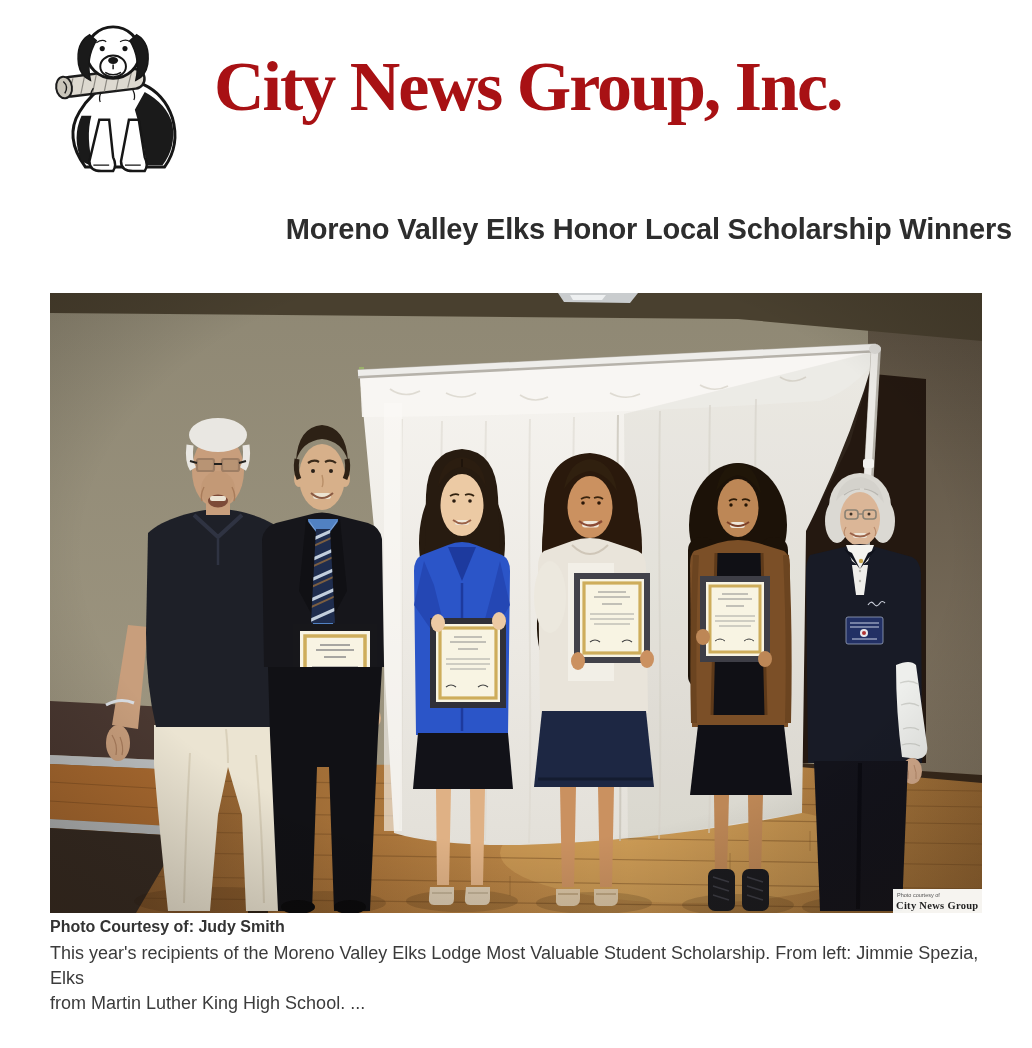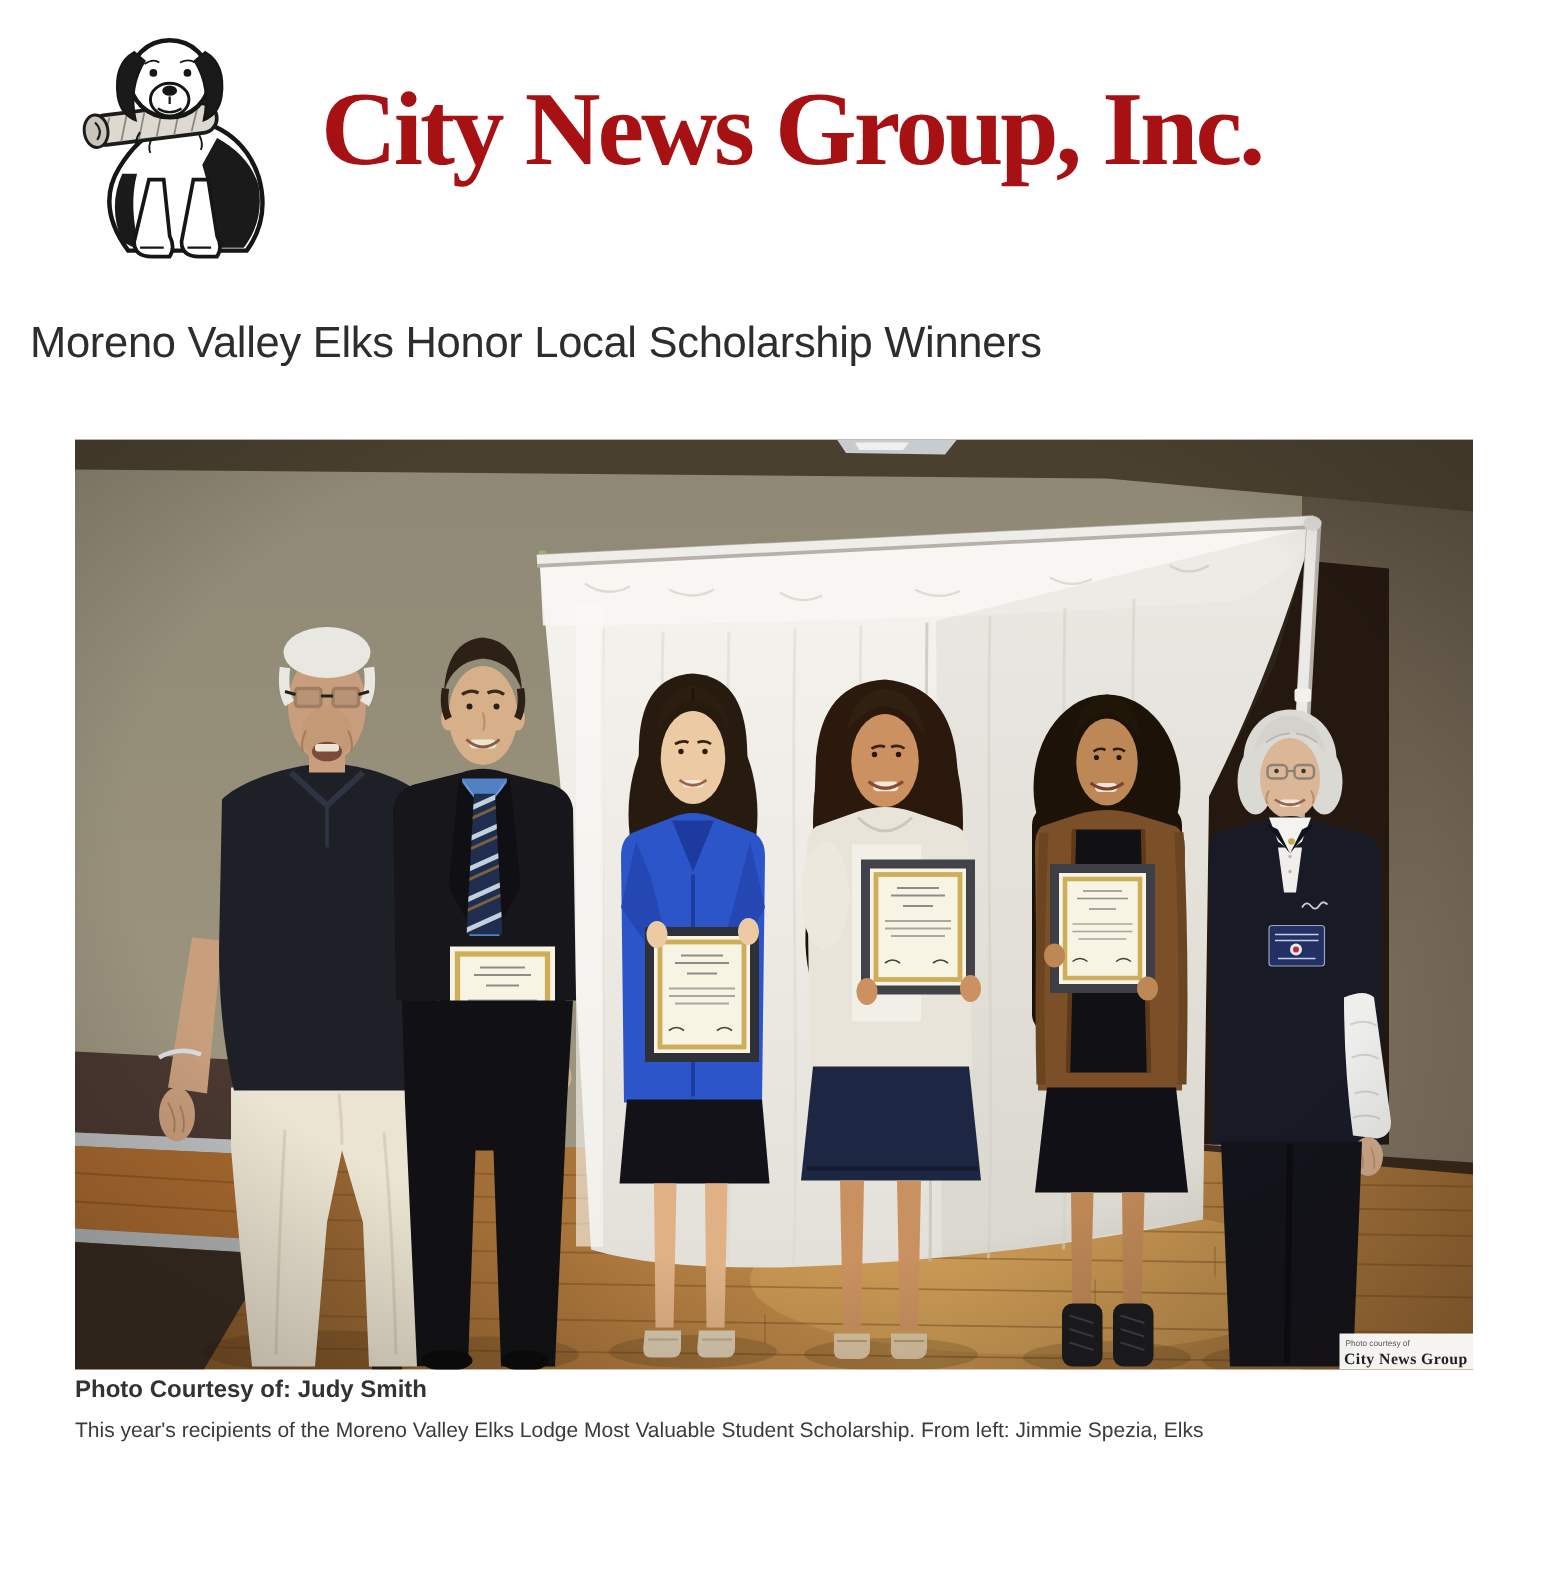--- a/index.html
+++ b/index.html
@@ -2,26 +2,26 @@
 <html><head>
 <meta charset="utf-8">
 <style>
   html,body{margin:0;padding:0;background:#ffffff;}
   body{width:1032px;height:1048px;font-family:"Liberation Sans",sans-serif;overflow:hidden;}
   .masthead{display:flex;align-items:center;padding:14px 0 0 46px;height:164px;}
   .dog-logo{width:152px;height:158px;flex:0 0 auto;}
   .brand-title{font-family:"Liberation Serif",serif;font-weight:700;font-size:70px;
     color:#a81114;letter-spacing:-2px;white-space:nowrap;margin-left:16px;line-height:1;
     padding-bottom:18px;}
-  h1.headline{margin:34px 20px 0 20px;text-align:left;font-size:29px;font-weight:400;
+  h1.headline{margin:34px 20px 0 20px;text-align:right;font-size:29px;font-weight:700;
     color:#2d2d2d;letter-spacing:-0.2px;line-height:34px;}
   figure.photo-wrap{margin:47px 0 0 50px;width:860px;height:620px;position:relative;}
   figure.photo-wrap svg{display:block;}
   .credit{margin:5px 0 0 50px;font-size:16px;font-weight:700;color:#333;}
-  .caption{margin:5px 46px 1px 50px;font-size:14px;color:#3b3b3b;line-height:25px;}
+  .caption{margin:5px 46px 1px 50px;font-size:18px;color:#3b3b3b;line-height:25px;}
   .caption span{display:block;}
   .wm-small{font-family:"Liberation Sans",sans-serif;font-size:5.5px;fill:#555;}
   .wm-big{font-family:"Liberation Serif",serif;font-size:10.5px;font-weight:700;fill:#1f1f1f;letter-spacing:.3px;}
 </style>
 </head>
 <body>
 
 <header class="masthead">
   <svg class="dog-logo" viewBox="0 0 150 160" aria-hidden="true">
 
@@ -396,13 +396,14 @@
       <text x="847" y="604" class="wm-small">Photo courtesy of</text>
       <text x="846" y="616" class="wm-big">City News Group</text>
     </g>
   </svg>
 </figure>
 
 <p class="credit">Photo Courtesy of: Judy Smith</p>
 
 <p class="caption">
   <span>This year's recipients of the Moreno Valley Elks Lodge Most Valuable Student Scholarship. From left: Jimmie Spezia, Elks</span>
+  <span>from Martin Luther King High School. ...</span>
 </p>
 
 </body></html>

